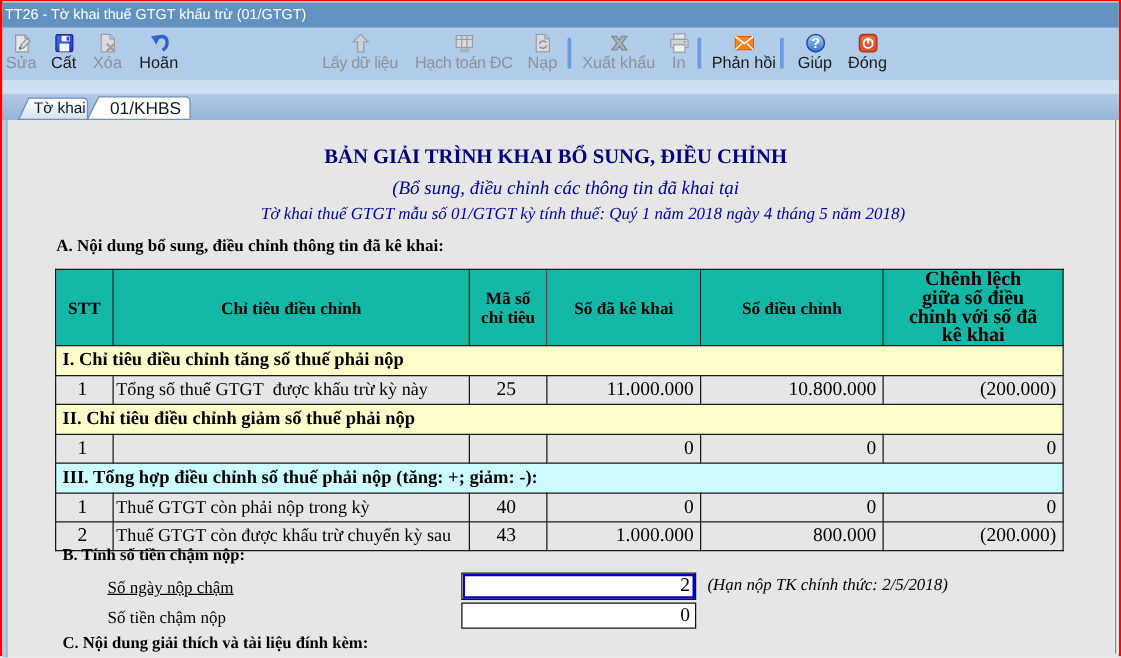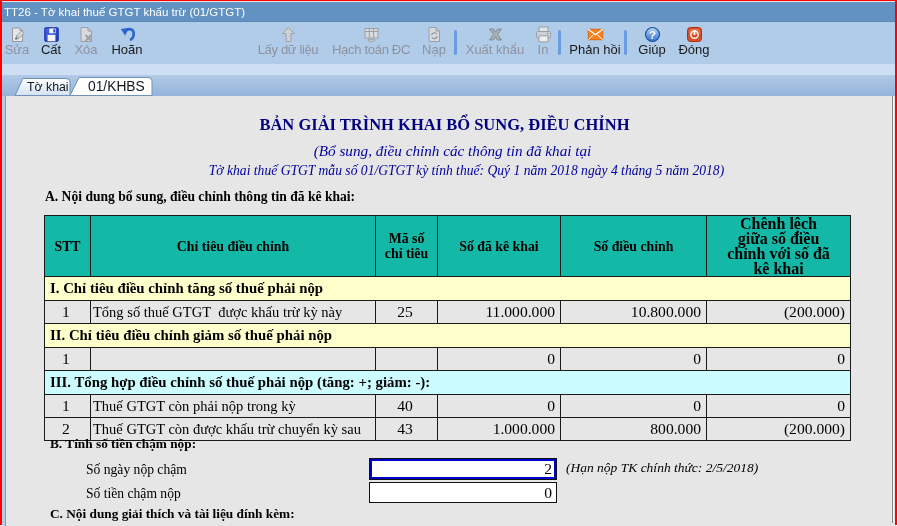--- a/index.html
+++ b/index.html
@@ -226,21 +226,21 @@
             <td class="c">2</td>
             <td>Thuế GTGT còn được khấu trừ chuyển kỳ sau</td>
             <td class="c">43</td>
             <td class="r">1.000.000</td>
             <td class="r">800.000</td>
             <td class="r">(200.000)</td>
           </tr>
   </tbody>
       </table>
   <div class="lbl b" style="left:46px; top:340px; font-size:13.3px;">B. Tính số tiền chậm nộp:</div>
-  <div class="lbl" style="left:82px; top:366px; font-size:13.6px;">Số ngày nộp chậm</div>
+  <div class="lbl" style="left:82px; top:366px; font-size:13.6px;text-decoration:underline;">Số ngày nộp chậm</div>
   <div class="inpbox" style="left:365px; top:362px; width:188px; height:22px; border:1px solid #101010; box-shadow:inset 0 0 0 2px #0000cc; line-height:20px; padding-right:4px; font-size:15.6px;">2</div>
   <div class="lbl" style="left:562px; top:364px; font-style:italic; font-size:13.5px;">(Hạn nộp TK chính thức: 2/5/2018)</div>
   <div class="lbl" style="left:82px; top:390px; font-size:13.6px;">Số tiền chậm nộp</div>
   <div class="inpbox" style="left:365px; top:386px; width:188px; height:21px; border:1px solid #101010; line-height:19px; padding-right:4px; font-size:15.6px;">0</div>
   <div class="lbl b" style="left:46px; top:410px; font-size:13.3px;">C. Nội dung giải thích và tài liệu đính kèm:</div>
  </div>
 </div>
 <div class="rightline"></div>
 
 </body></html>

